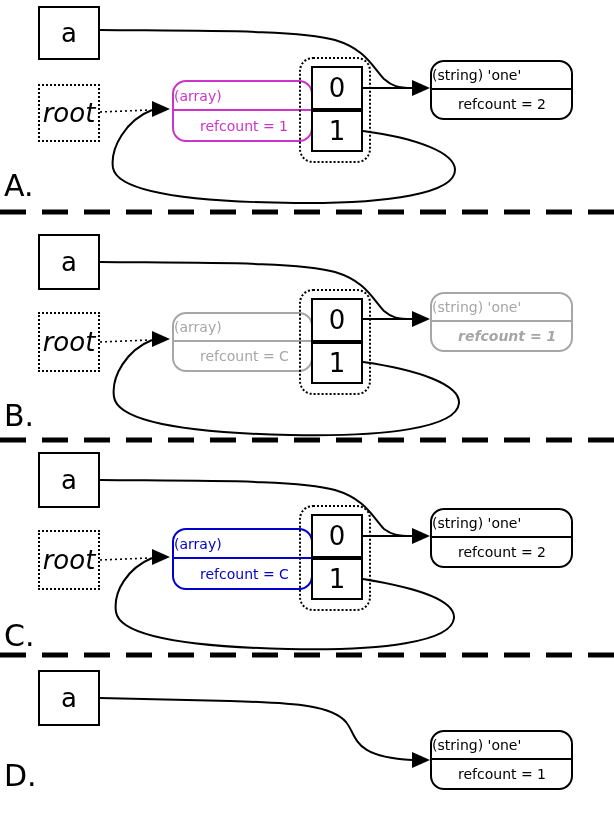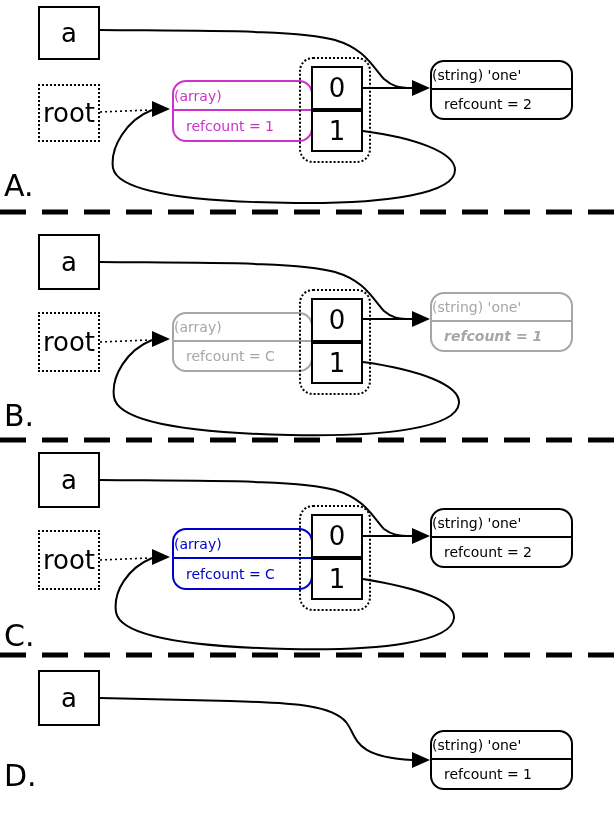--- a/index.html
+++ b/index.html
@@ -11,32 +11,32 @@
   svg.layer { position:absolute; left:0; top:0; pointer-events:none; }
 
   .sq {
     position:absolute; border:2px solid #000; background:#fff;
     display:flex; align-items:center; justify-content:center;
     font-size:26px; box-sizing:border-box;
   }
   .rootbox {
     position:absolute; border:2px dotted #000; background:#fff;
     display:flex; align-items:center; justify-content:center;
-    font-size:26px; box-sizing:border-box;
+    font-size:26px; font-style:italic; box-sizing:border-box;
   }
   .node {
     position:absolute; border:2px solid #000; border-radius:14px;
     background:#fff; font-size:14px; box-sizing:border-box; color:#000;
   }
   .node .r1 {
     height:50%; border-bottom:2px solid currentColor;
     display:flex; align-items:center; box-sizing:border-box;
   }
   .node .r2 {
-    height:50%; display:flex; align-items:center; padding-left:12px; box-sizing:border-box;
+    height:50%; display:flex; align-items:center; padding-left:26px; box-sizing:border-box;
   }
   .c-magenta { border-color:#cc33cc; color:#cc33cc; }
   .c-blue    { border-color:#0000cc; color:#0000cc; }
   .c-gray    { border-color:#a6a6a6; color:#a6a6a6; }
   .emph      { font-style:italic; font-weight:bold; }
   .zval {
     position:absolute; border:2px dotted #000; border-radius:14px;
     background:transparent; box-sizing:border-box;
   }
   .cell {

